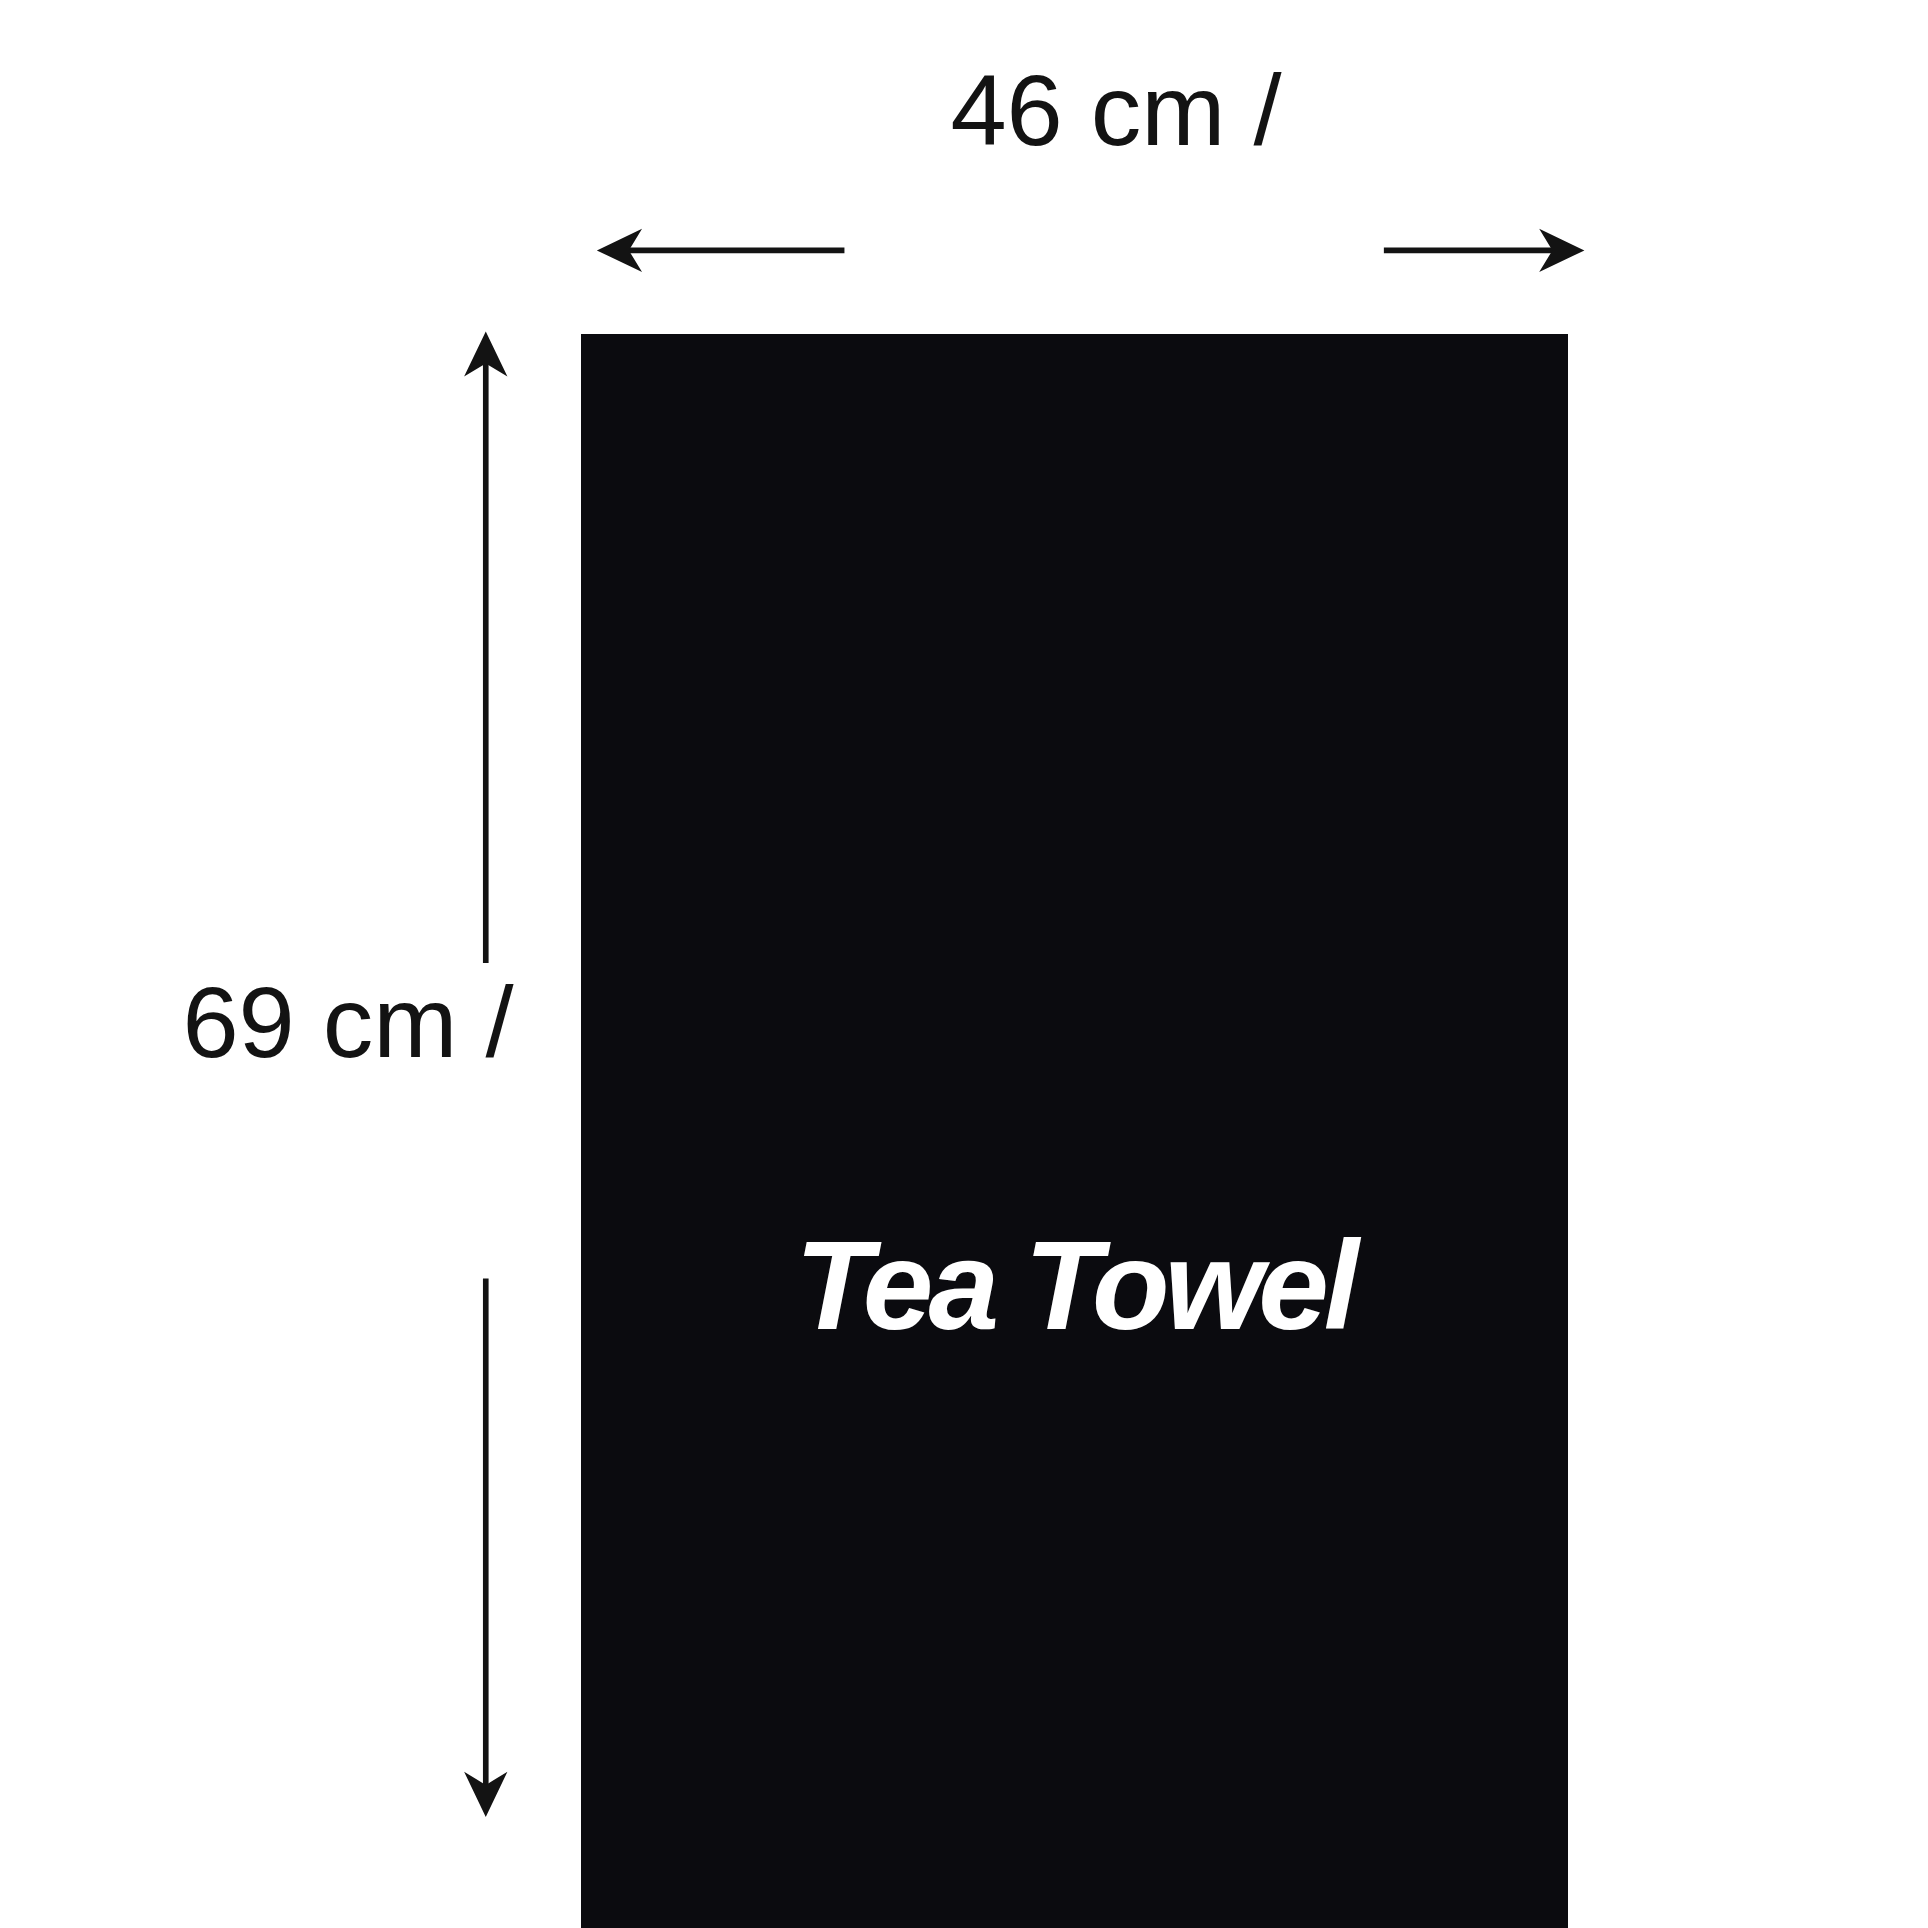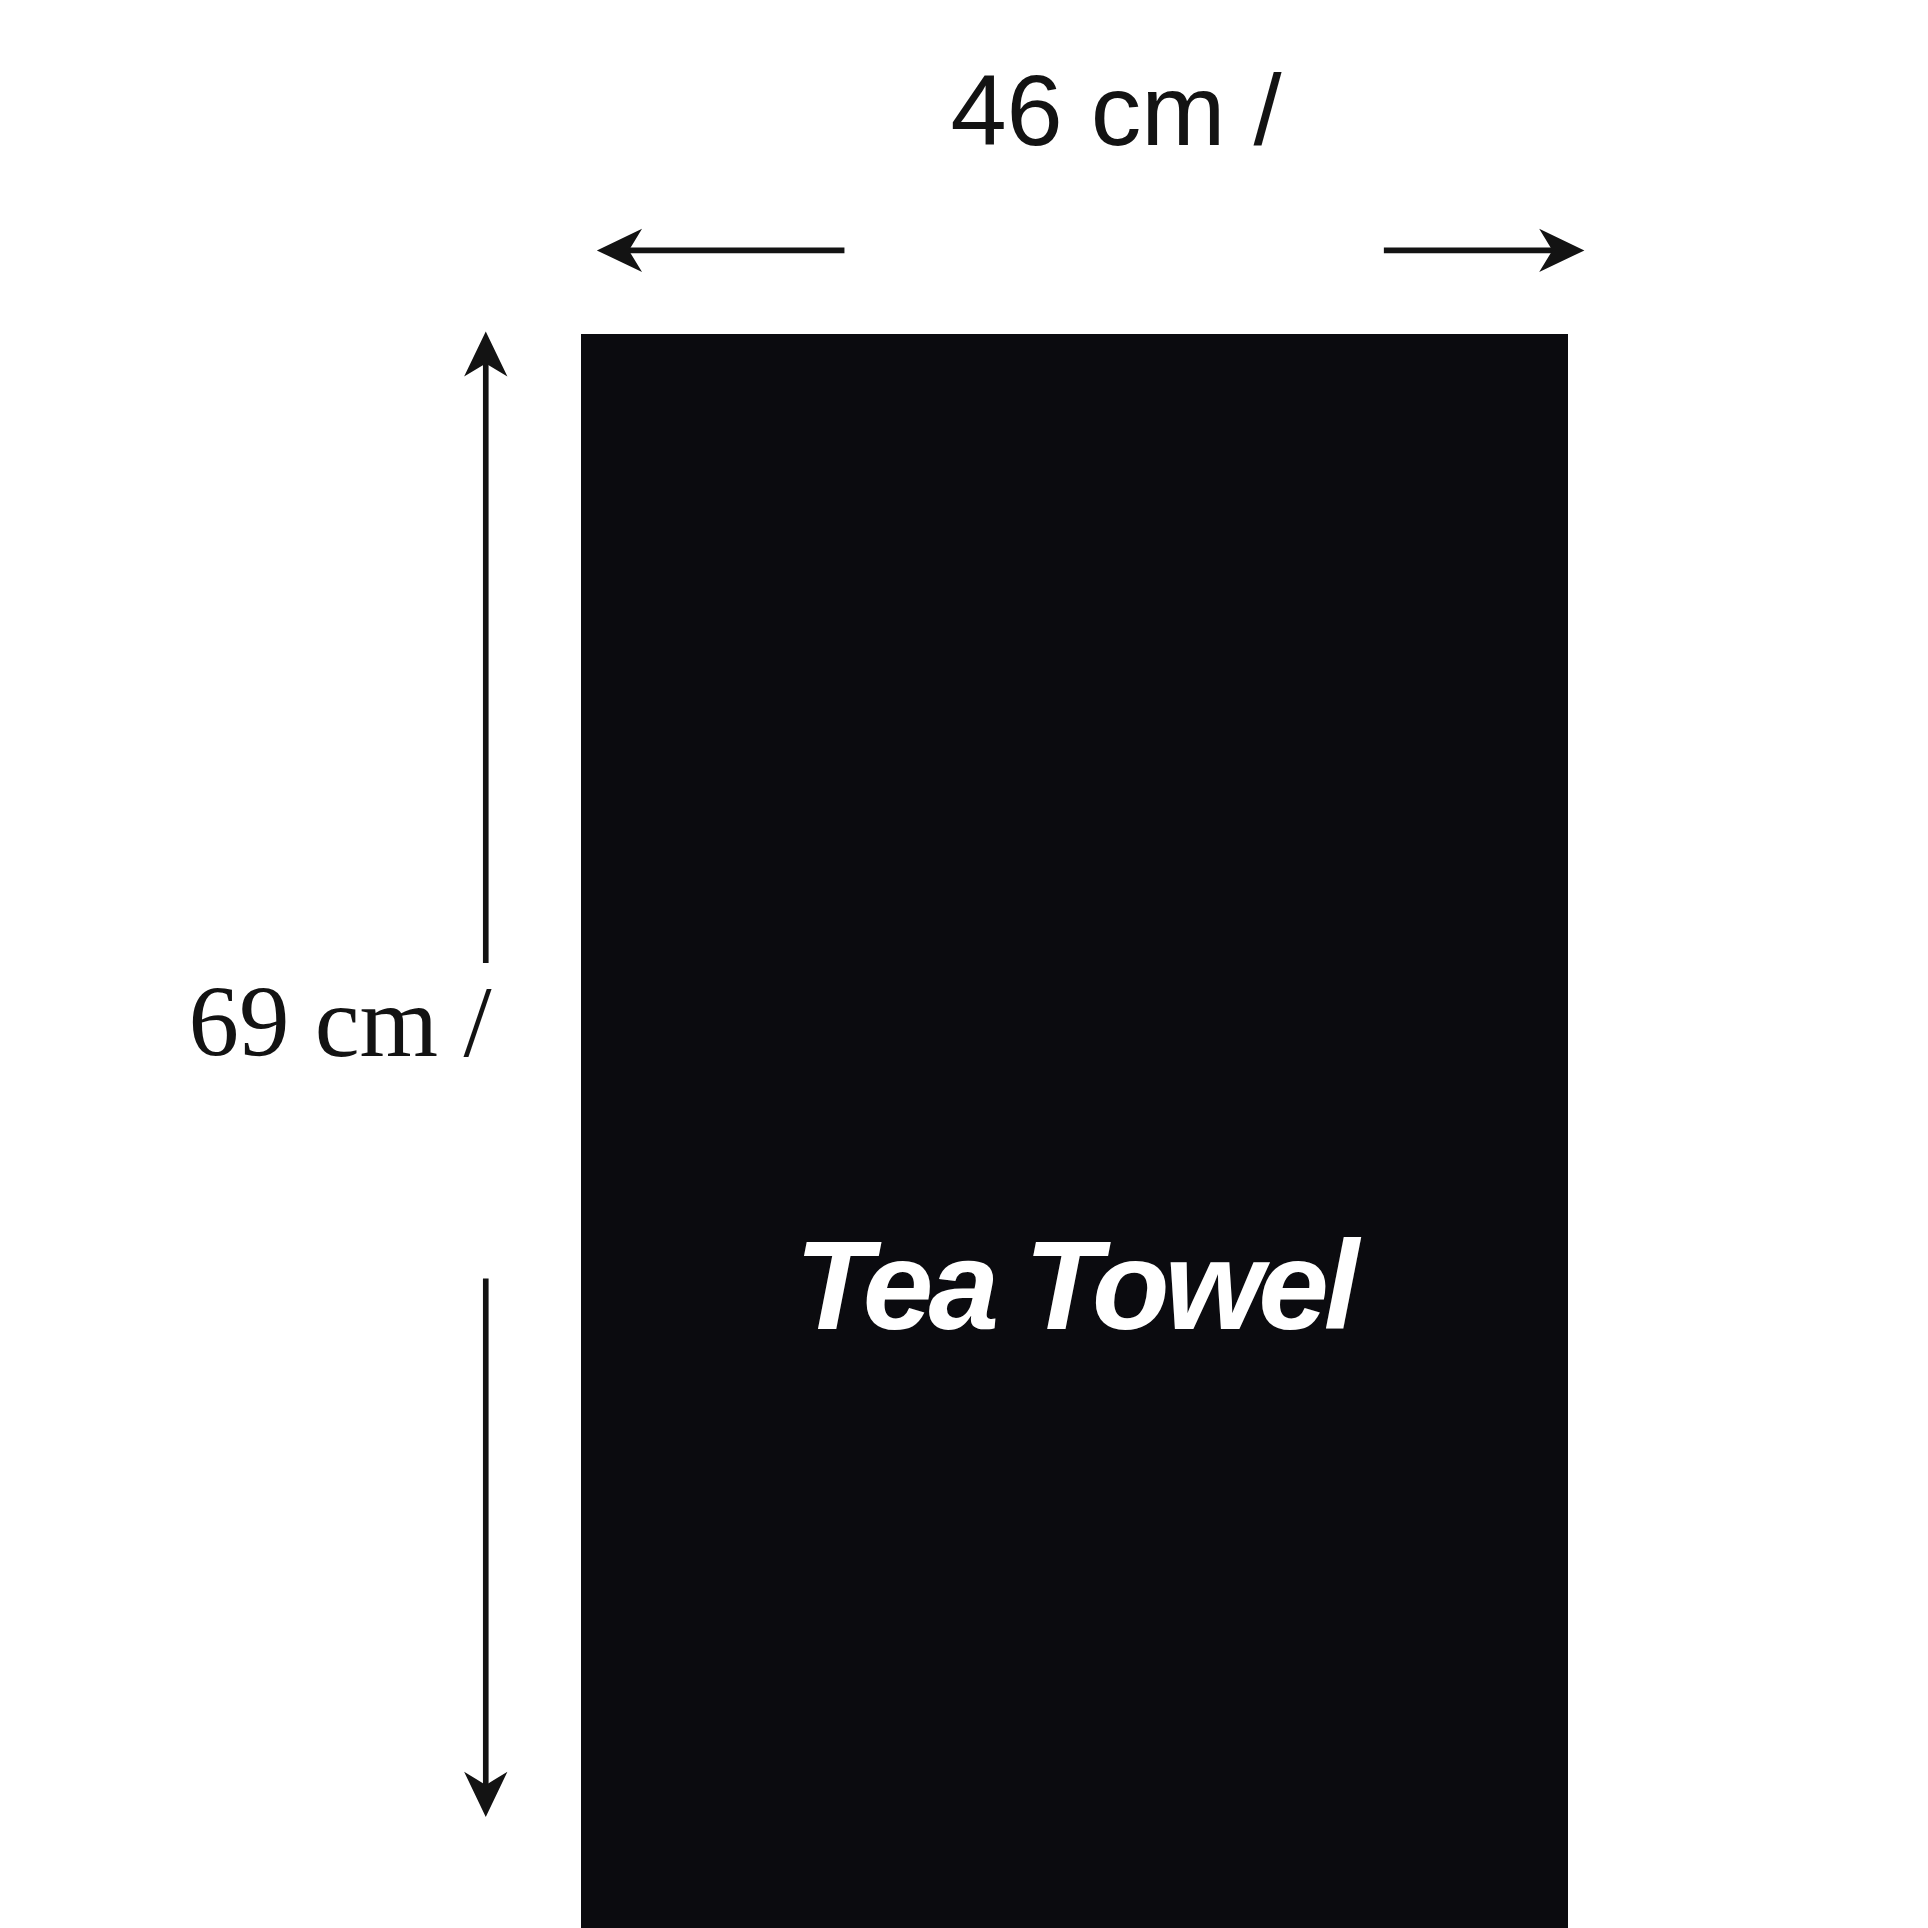--- a/index.html
+++ b/index.html
@@ -62,25 +62,24 @@
     text-align:center;
     white-space:nowrap;
   }
   .width-label{
     left:1116px;
     top:41px;
     transform:translateX(-50%);
     line-height:138px;
   }
   .height-label{
-    left:340px;
+    left:348px;
     top:942px;
     transform:translateX(-50%);
     line-height:160px;
-    font-family:Liberation Serif, serif;
   }
 </style>
 </head>
 <body>
 
 <div class="canvas">
 
   <svg class="arrows" viewBox="0 0 2048 2048" xmlns="http://www.w3.org/2000/svg" aria-hidden="true">
 
     <g>

